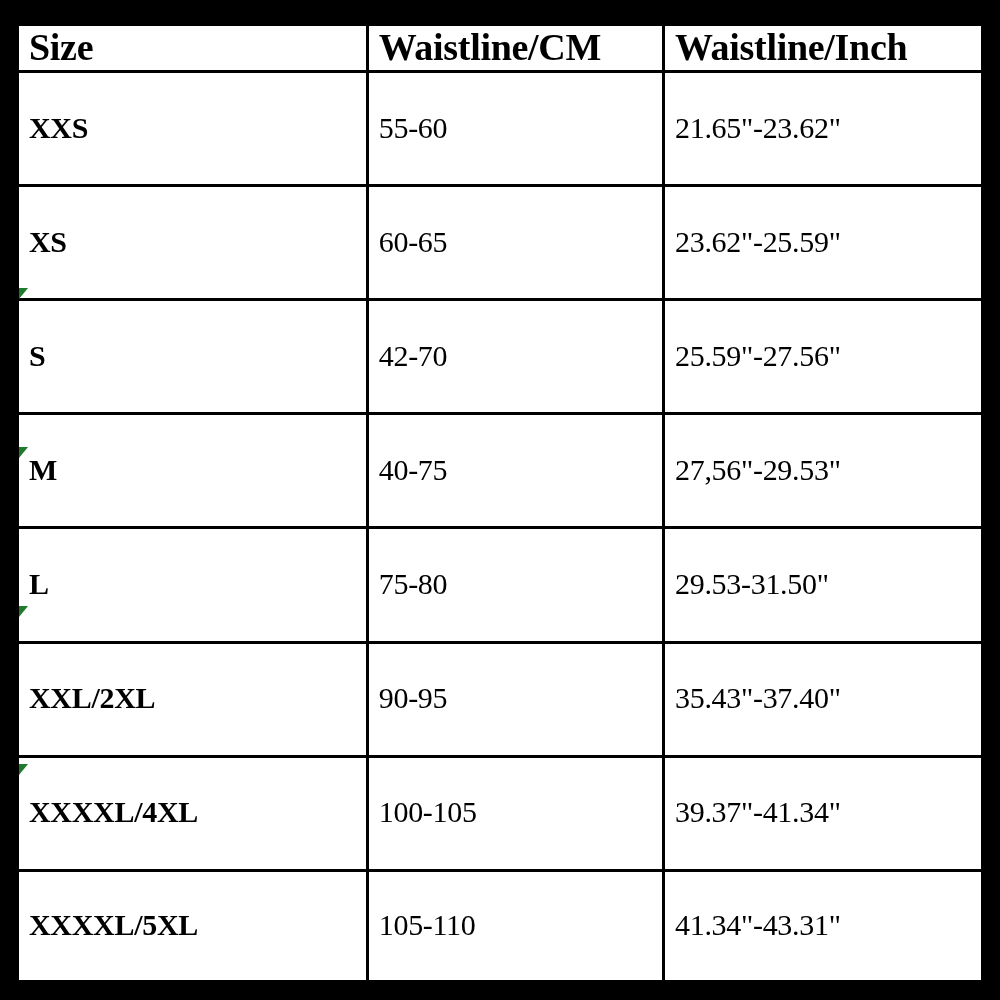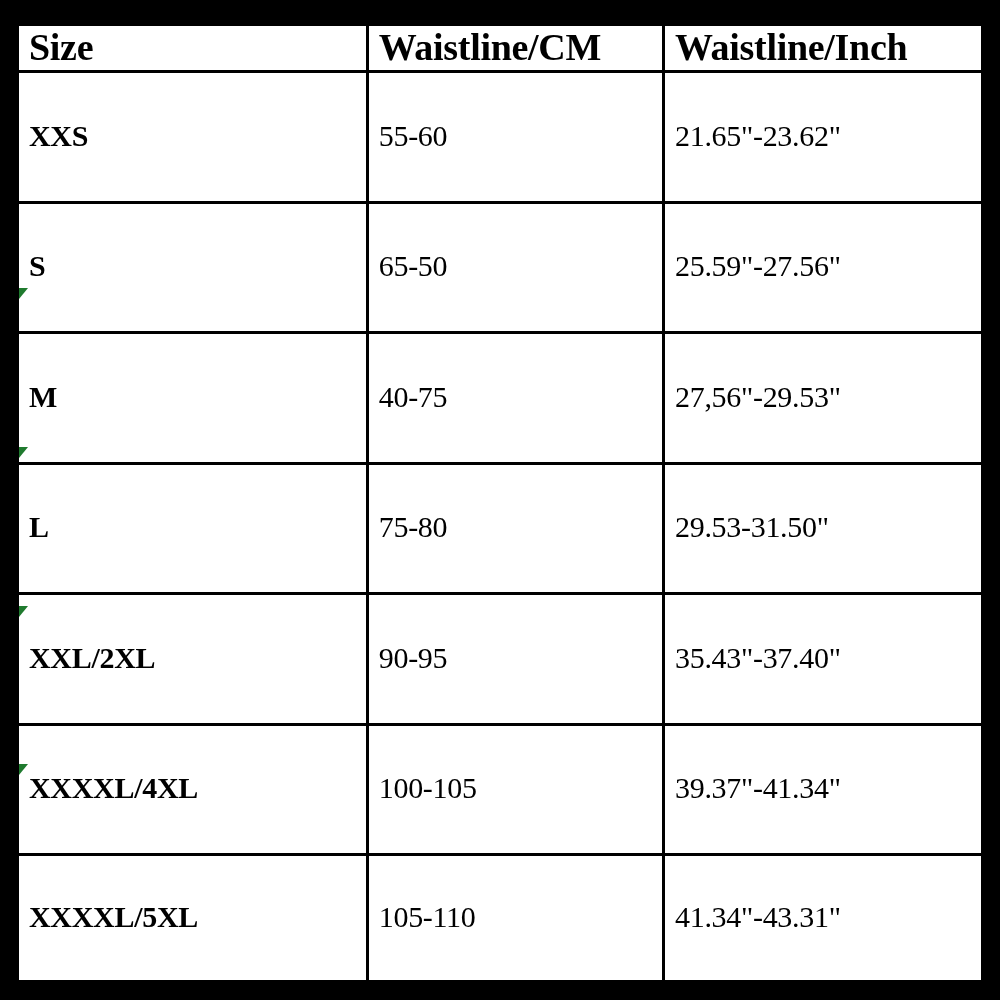--- a/index.html
+++ b/index.html
@@ -96,22 +96,27 @@
           <th>Waistline/Inch</th>
         </tr>
       </thead>
       <tbody>
         <tr>
           <td class="size-cell">XXS</td>
           <td class="val-cell">55-60</td>
           <td class="val-cell">21.65"-23.62"</td>
         </tr>
         <tr>
+          <td class="size-cell">XS</td>
+          <td class="val-cell">60-65</td>
+          <td class="val-cell">23.62"-25.59"</td>
+        </tr>
+        <tr>
           <td class="size-cell">S</td>
-          <td class="val-cell">65-50</td>
+          <td class="val-cell">42-70</td>
           <td class="val-cell">25.59"-27.56"</td>
         </tr>
         <tr>
           <td class="size-cell">M</td>
           <td class="val-cell">40-75</td>
           <td class="val-cell">27,56"-29.53"</td>
         </tr>
         <tr>
           <td class="size-cell">L</td>
           <td class="val-cell">75-80</td>

